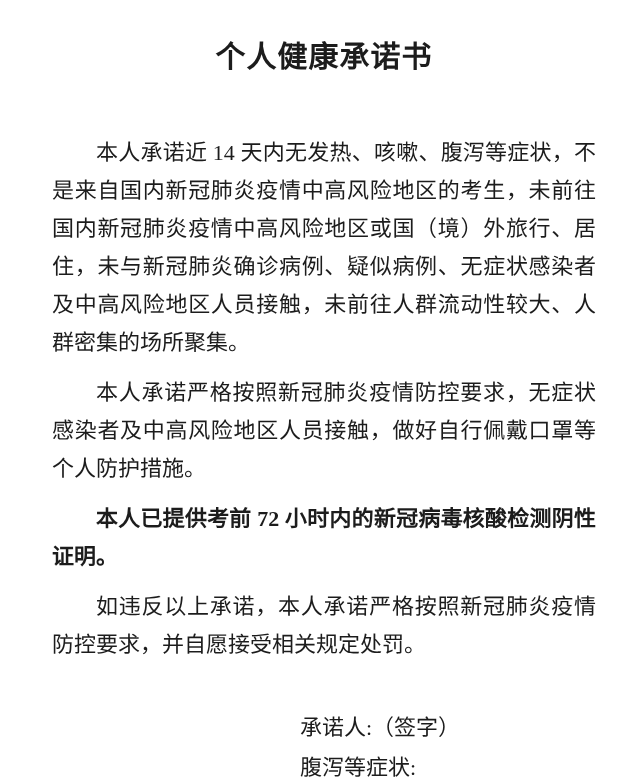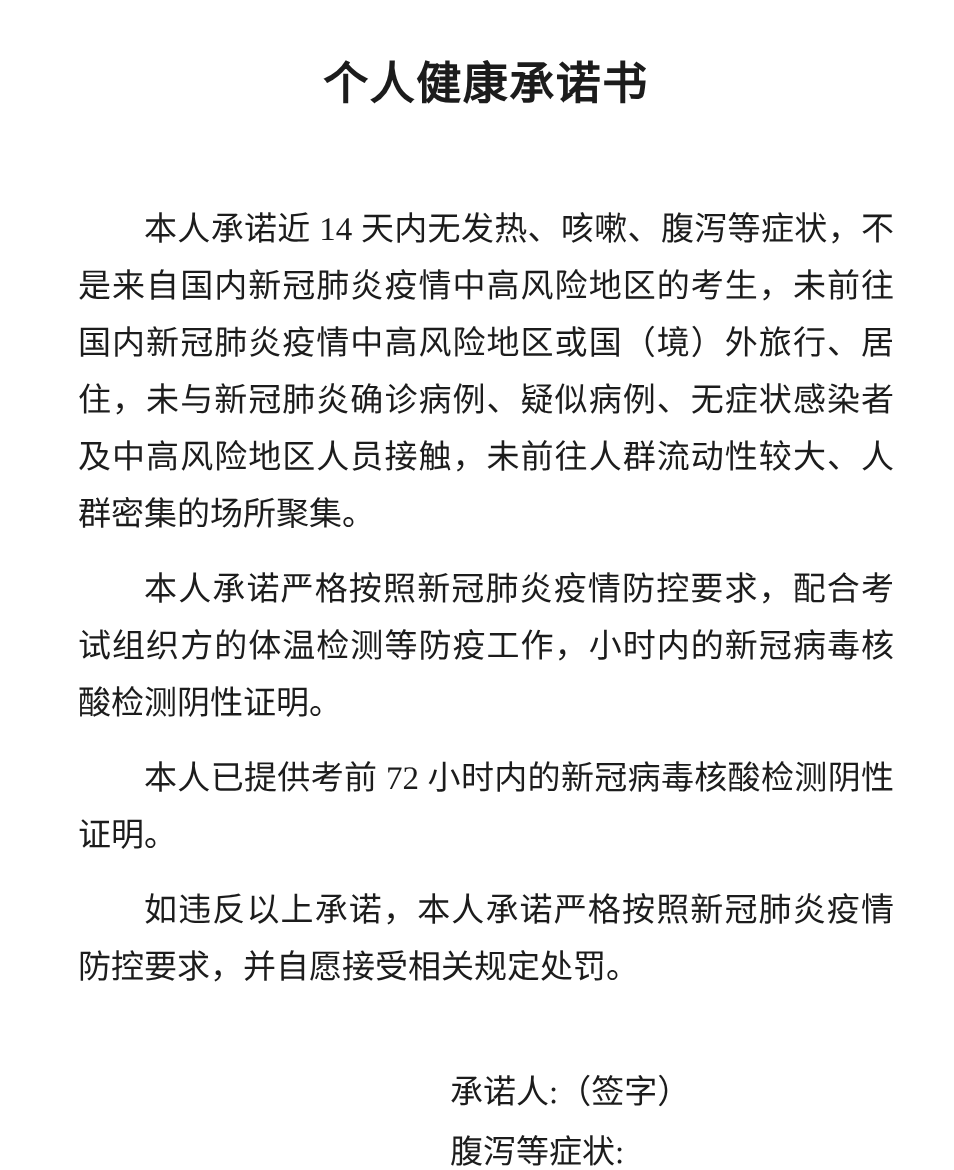--- a/index.html
+++ b/index.html
@@ -31,21 +31,21 @@
   }
   .body-text p {
     margin: 12px;
     font-size: 22px;
     line-height: 38px;
     text-indent: 2em;
     text-align: justify;
     text-justify: inter-ideograph;
   }
   .body-text p.bold {
-    font-weight: normal;
+    font-weight: bold;
   }
   .signature-block {
     margin-top: 44px;
     padding-left: 260px;
     font-size: 22px;
     line-height: 40px;
   }
   .signature-block .sig-line {
     white-space: nowrap;
   }
@@ -58,21 +58,21 @@
 </style>
 </head>
 <body>
 
 <div class="page">
 
   <h1 class="doc-title">个人健康承诺书</h1>
 
   <div class="body-text">
     <p>本人承诺近 14 天内无发热、咳嗽、腹泻等症状，不是来自国内新冠肺炎疫情中高风险地区的考生，未前往国内新冠肺炎疫情中高风险地区或国（境）外旅行、居住，未与新冠肺炎确诊病例、疑似病例、无症状感染者及中高风险地区人员接触，未前往人群流动性较大、人群密集的场所聚集。</p>
-    <p>本人承诺严格按照新冠肺炎疫情防控要求，配合考试组织方的体温检测等防疫工作，小时内的新冠病毒核酸检测阴性证明。</p>
+    <p>本人承诺严格按照新冠肺炎疫情防控要求，无症状感染者及中高风险地区人员接触，做好自行佩戴口罩等个人防护措施。</p>
     <p class="bold">本人已提供考前 72 小时内的新冠病毒核酸检测阴性证明。</p>
     <p>如违反以上承诺，本人承诺严格按照新冠肺炎疫情防控要求，并自愿接受相关规定处罚。</p>
   </div>
 
   <div class="signature-block">
     <div class="sig-line">承诺人:（签字）</div>
     <div class="sig-line">腹泻等症状:</div>
     <div class="sig-line date-line">
       <span>日期: 2020 年</span>
       <span class="month">月</span>

